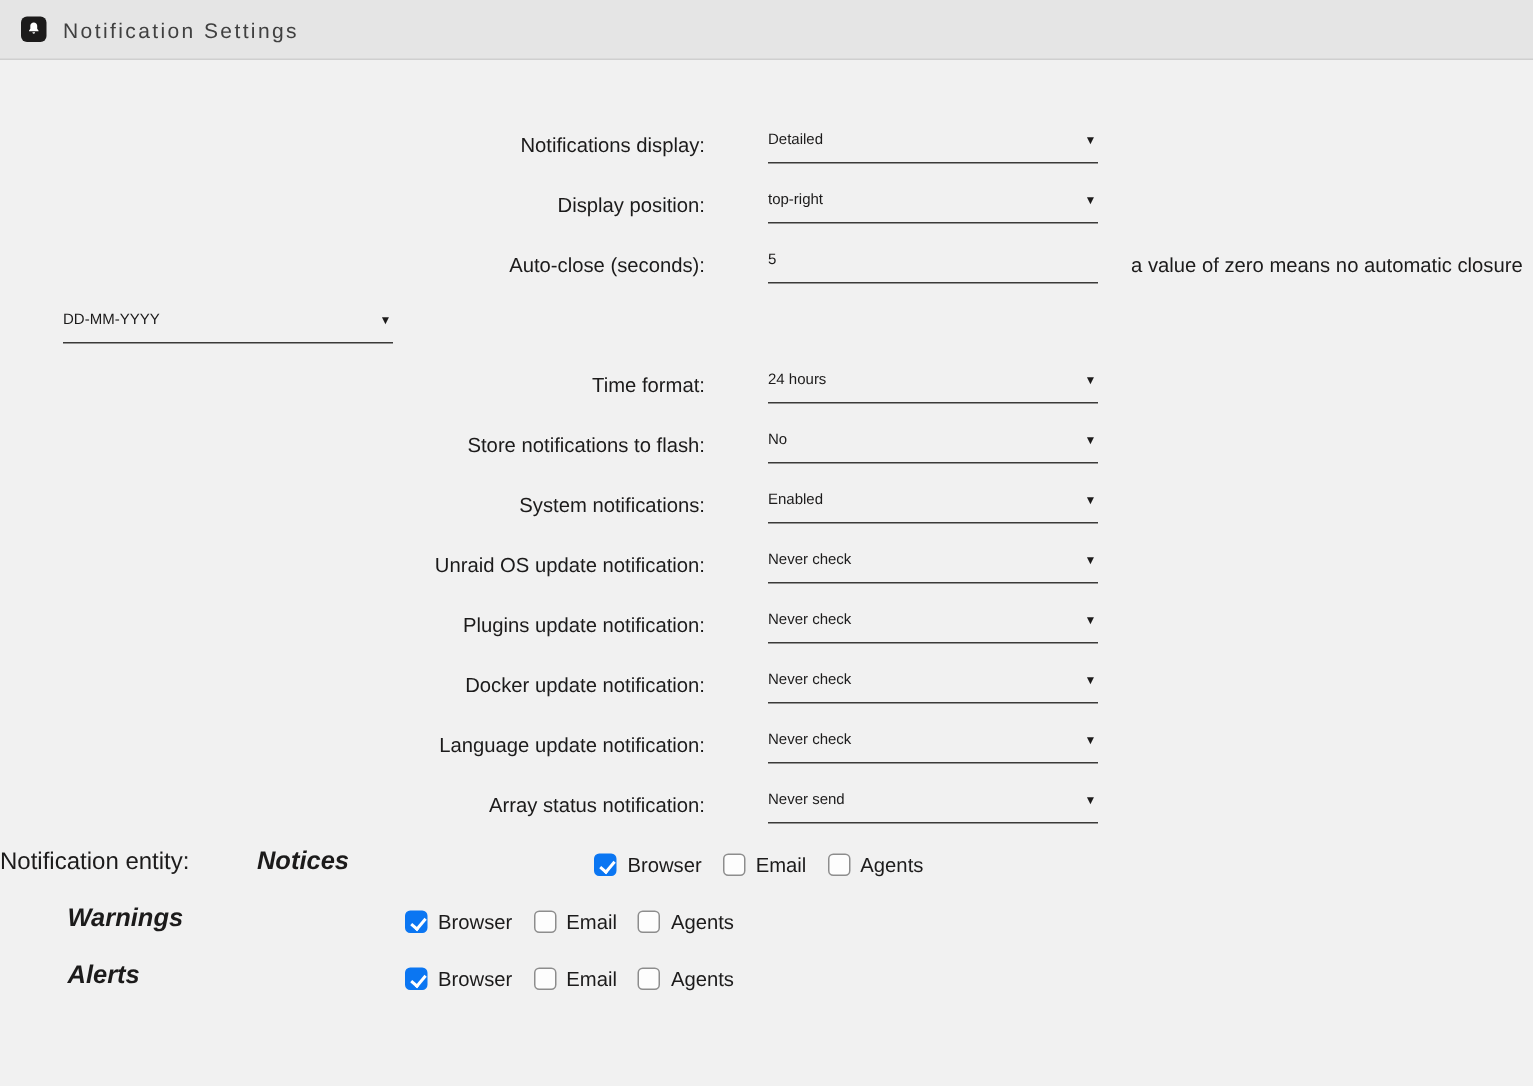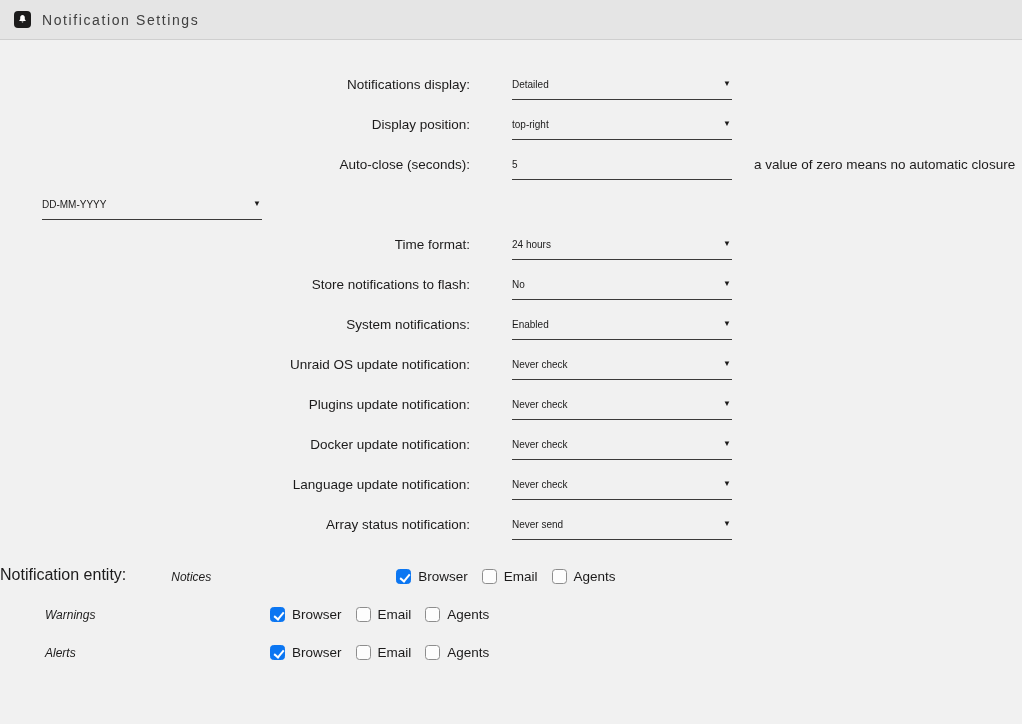--- a/index.html
+++ b/index.html
@@ -34,21 +34,21 @@
     font-size: 14px;
     letter-spacing: 1.6px;
     color: #404040;
   }
 
   
   .content { padding-top: 24px; }
   .row {
     height: 40px;
     display: flex;
-    align-items: center;
+    align-items: flex-end;
   }
   .row .label {
     width: 470px;
     text-align: right;
     font-size: 13.5px;
     color: #1c1b1b;
     flex: none;
   }
   .field {
     width: 220px;
@@ -80,22 +80,23 @@
   }
 
   
   .entity-row { height: 38px; display: flex; align-items: flex-end; }
   .entity-row.first { height: 40px; }
   .entity-name {
     width: 220px;
     margin-left: 42px;
     flex: none;
     font-style: italic;
-    font-size: 12px;
+    font-size: 17px;
     padding-left: 3px;
+    font-weight: bold;
   }
   .cbgroup { display: flex; align-items: center; margin-left: 8px; }
   .cbitem { display: flex; align-items: center; margin-right: 14px; cursor: pointer; }
   .cb {
     width: 15px; height: 15px;
     border: 1px solid #8d8d8d;
     border-radius: 3.5px;
     background: #fdfdfd;
     position: relative;
     display: inline-block;

